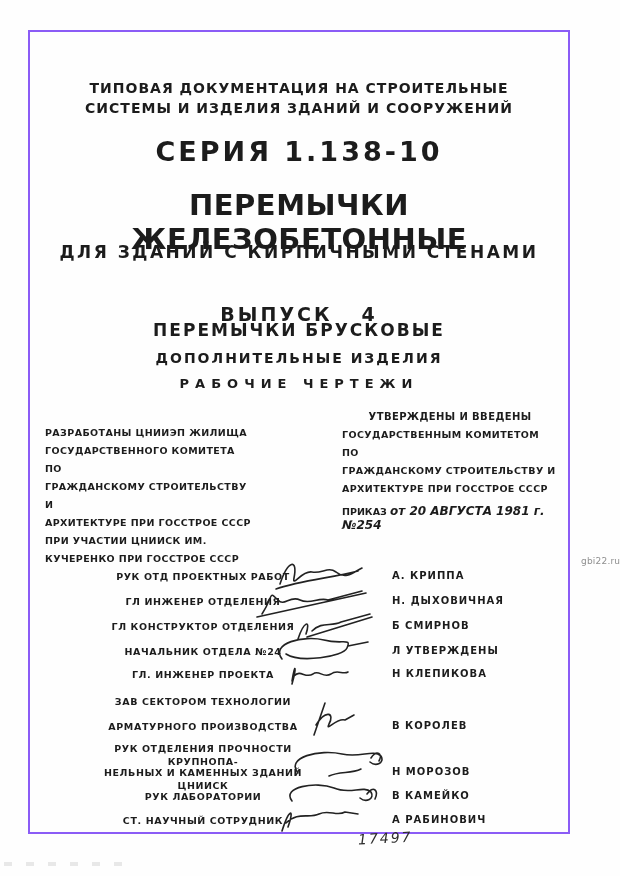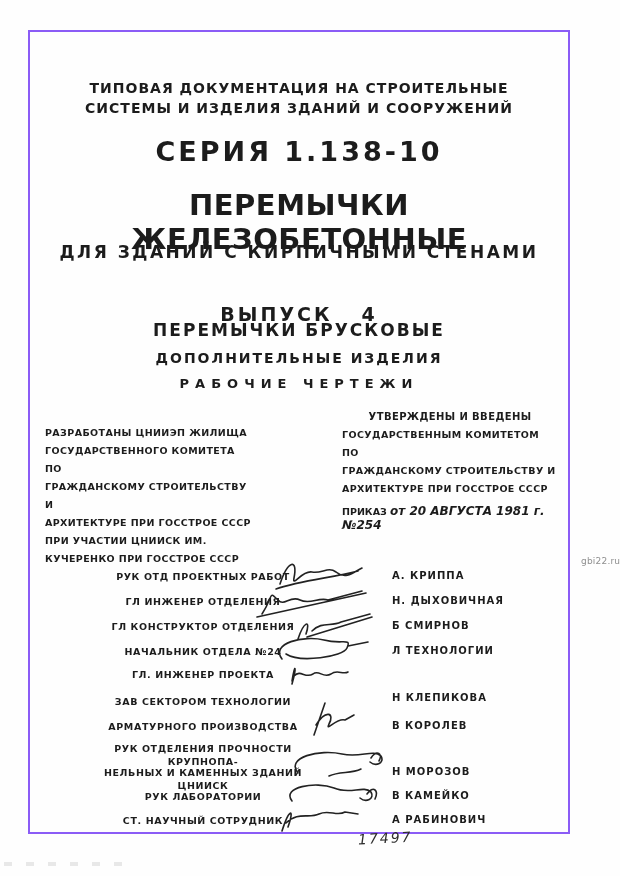--- a/index.html
+++ b/index.html
@@ -89,24 +89,24 @@
     <div class="abs sig-label" style="left:48px;top:538px;">РУК ОТД ПРОЕКТНЫХ РАБОТ</div>
     <div class="abs sig-name" style="left:362px;top:538px;">А. КРИППА</div>
 
     <div class="abs sig-label" style="left:48px;top:563px;">ГЛ ИНЖЕНЕР ОТДЕЛЕНИЯ</div>
     <div class="abs sig-name" style="left:362px;top:563px;">Н. ДЫХОВИЧНАЯ</div>
 
     <div class="abs sig-label" style="left:48px;top:588px;">ГЛ КОНСТРУКТОР ОТДЕЛЕНИЯ</div>
     <div class="abs sig-name" style="left:362px;top:588px;">Б СМИРНОВ</div>
 
     <div class="abs sig-label" style="left:48px;top:613px;">НАЧАЛЬНИК ОТДЕЛА №24</div>
-    <div class="abs sig-name" style="left:362px;top:613px;">Л ТЕХНОЛОГИИ</div>
+    <div class="abs sig-name" style="left:362px;top:613px;">Л УТВЕРЖДЕНЫ</div>
 
     <div class="abs sig-label" style="left:48px;top:636px;">ГЛ. ИНЖЕНЕР ПРОЕКТА</div>
-    <div class="abs sig-name" style="left:362px;top:660px;">Н КЛЕПИКОВА</div>
+    <div class="abs sig-name" style="left:362px;top:636px;">Н КЛЕПИКОВА</div>
 
     <div class="abs sig-label" style="left:48px;top:663px;">ЗАВ СЕКТОРОМ ТЕХНОЛОГИИ</div>
     <div class="abs sig-label" style="left:48px;top:688px;">АРМАТУРНОГО ПРОИЗВОДСТВА</div>
     <div class="abs sig-name" style="left:362px;top:688px;">В КОРОЛЕВ</div>
 
     <div class="abs sig-label" style="left:48px;top:710px;">РУК ОТДЕЛЕНИЯ ПРОЧНОСТИ КРУПНОПА-</div>
     <div class="abs sig-label" style="left:48px;top:734px;">НЕЛЬНЫХ И КАМЕННЫХ ЗДАНИЙ ЦНИИСК</div>
     <div class="abs sig-name" style="left:362px;top:734px;">Н МОРОЗОВ</div>
 
     <div class="abs sig-label" style="left:48px;top:758px;">РУК ЛАБОРАТОРИИ</div>

